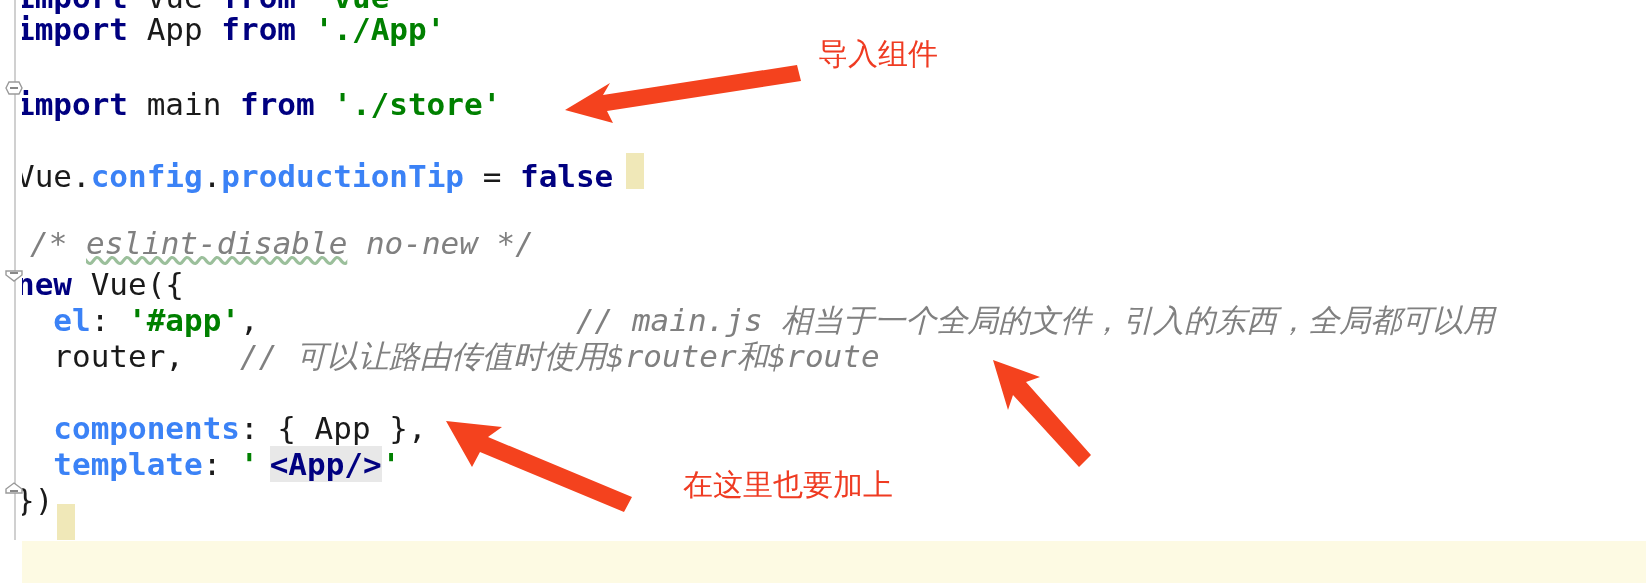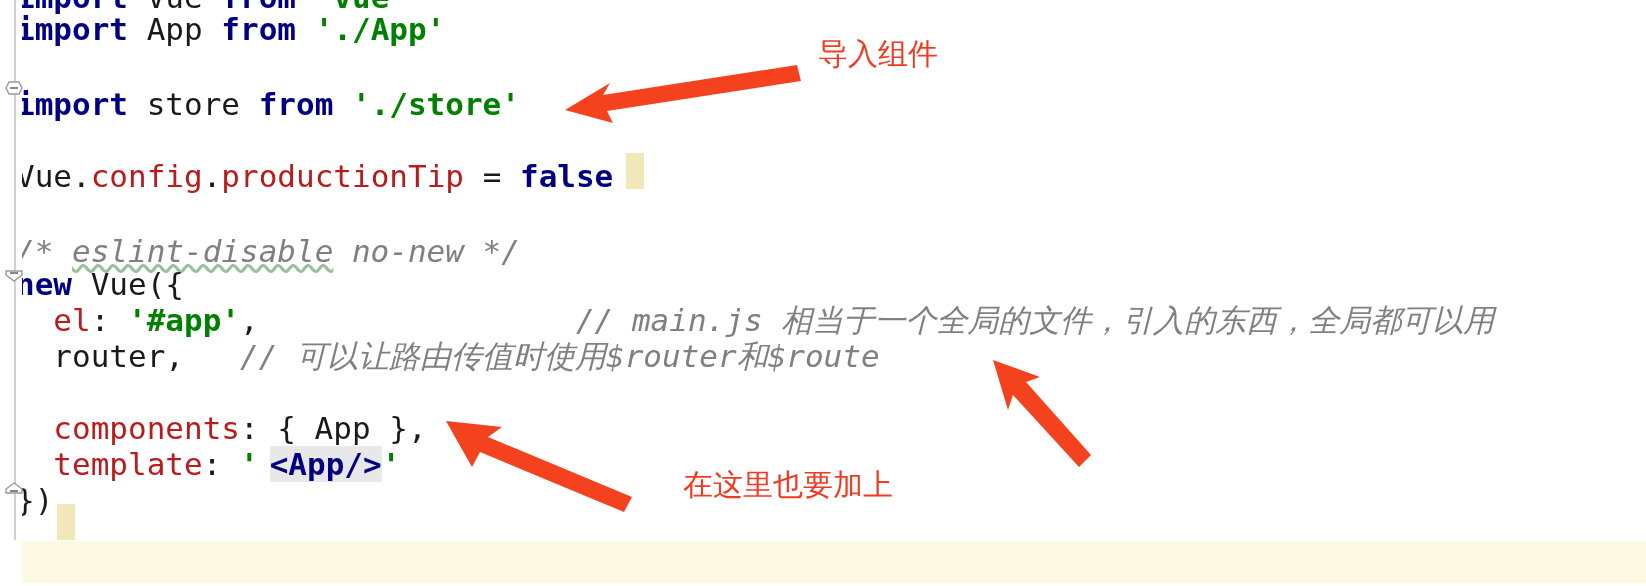--- a/index.html
+++ b/index.html
@@ -55,21 +55,21 @@
     white-space: pre;
     font-family: "DejaVu Sans Mono", "Liberation Mono", monospace;
     font-size: 31px;
     line-height: 39px;
     letter-spacing: 0px;
     color: #1a1a1a;
   }
   .kw      { color: #000080; font-weight: bold; }
   .plain   { color: #1a1a1a; }
   .str     { color: #008000; font-weight: bold; }
-  .prop    { color: #b91c1c; font-weight: normal; }
+  .prop    { color: #3b82f6; font-weight: bold; }
   .comment { color: #808080; font-style: italic; }
   .ctext   { color: #808080; font-style: italic;
              font-family: "DejaVu Sans", "Liberation Sans", sans-serif; }
   .tag     { color: #000080; font-weight: bold; }
   .hl-tag  { background: #e8e8e8; margin-left: 11px; }
   .squig   { text-decoration: underline wavy #9bbf9b; text-decoration-skip-ink: none; }
 
   .caret-block {
     position: absolute;
     width: 18px;
@@ -121,23 +121,23 @@
 
   <div id="current-line"></div>
   <div id="bottom-edge"></div>
 
   <div class="caret-block" style="left:626px; top:153px;"></div>
   <div class="caret-block" style="left:57px; top:504px;"></div>
 
   <div id="code">
     <div class="code-line" id="l0" style="top:-22px;"><span class="kw">import</span><span class="plain"> Vue </span><span class="kw">from</span><span class="plain"> </span><span class="str">'vue'</span></div>
     <div class="code-line" id="l1" style="top:10px;"><span class="kw">import</span><span class="plain"> App </span><span class="kw">from</span><span class="plain"> </span><span class="str">'./App'</span></div>
-    <div class="code-line" id="l3" style="top:85px;"><span class="kw">import</span><span class="plain"> store </span><span class="kw">from</span><span class="plain"> </span><span class="str">'./store'</span></div>
+    <div class="code-line" id="l3" style="top:85px;"><span class="kw">import</span><span class="plain"> main </span><span class="kw">from</span><span class="plain"> </span><span class="str">'./store'</span></div>
     <div class="code-line" id="l5" style="top:157px;"><span class="plain">Vue</span><span class="plain">.</span><span class="prop">config</span><span class="plain">.</span><span class="prop">productionTip</span><span class="plain"> = </span><span class="kw">false</span></div>
-    <div class="code-line" id="l7" style="top:232px;"><span class="comment">/* </span><span class="comment squig">eslint-disable</span><span class="comment"> no-new */</span></div>
+    <div class="code-line" id="l7" style="top:224px;margin-left:14px;"><span class="comment">/* </span><span class="comment squig">eslint-disable</span><span class="comment"> no-new */</span></div>
     <div class="code-line" id="l8" style="top:265px;"><span class="kw">new</span><span class="plain"> Vue({</span></div>
     <div class="code-line" id="l9" style="top:301px;"><span class="plain">  </span><span class="prop">el</span><span class="plain">: </span><span class="str">'#app'</span><span class="plain">,</span><span class="plain">                 </span><span class="comment">// main.js </span><span class="ctext">相当于一个全局的文件，引入的东西，全局都可以用</span></div>
     <div class="code-line" id="l10" style="top:337px;"><span class="plain">  router,  </span><span class="comment"> // </span><span class="ctext">可以让路由传值时使用</span><span class="comment">$router</span><span class="ctext">和</span><span class="comment">$route</span></div>
     <div class="code-line" id="l12" style="top:409px;"><span class="plain">  </span><span class="prop">components</span><span class="plain">: { App },</span></div>
     <div class="code-line" id="l13" style="top:445px;"><span class="plain">  </span><span class="prop">template</span><span class="plain">: </span><span class="str">'</span><span class="tag hl-tag">&lt;App/&gt;</span><span class="str">'</span></div>
     <div class="code-line" id="l14" style="top:481px;"><span class="plain">})</span></div>
   </div>
 
   <div id="gutter">
     <div id="gutter-line"></div>

